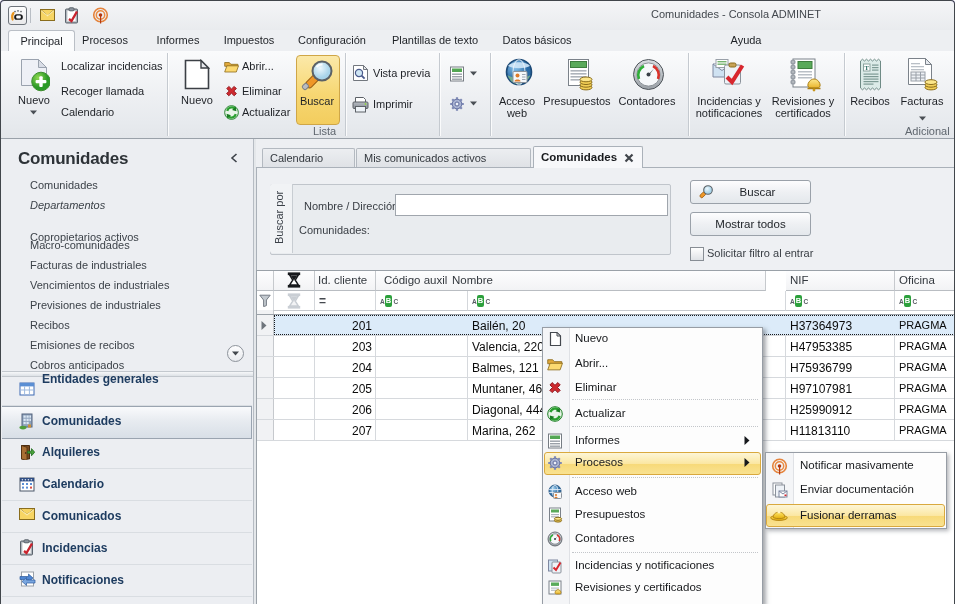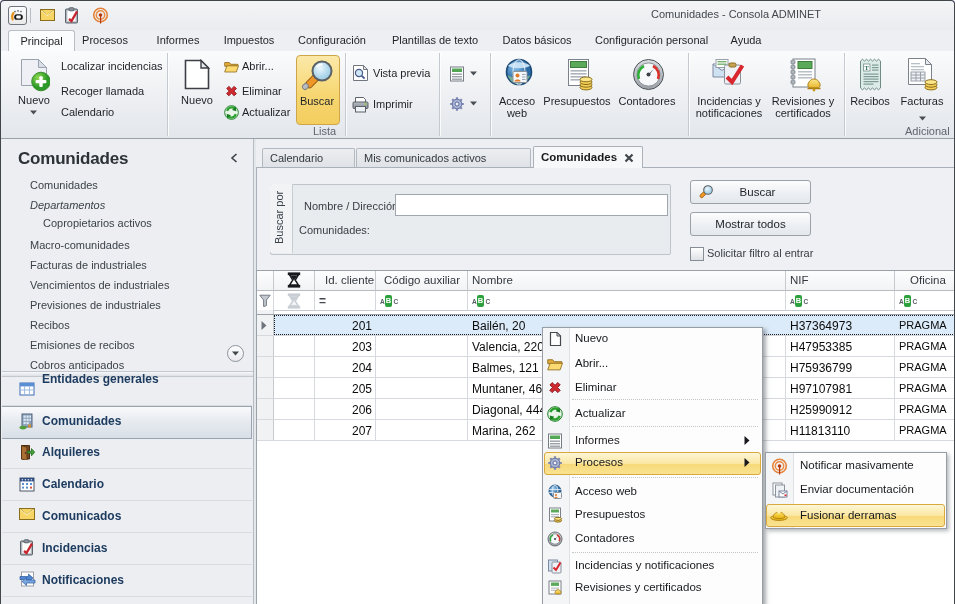--- a/index.html
+++ b/index.html
@@ -91,21 +91,20 @@
   </svg>
   <div id="title">Comunidades - Consola ADMINET</div>
   <div id="tabrow"></div>
   <div id="tabactive">Principal</div>
   <div class="rtab" style="left:75px;width:60px;top:30px;">Procesos</div>
   <div class="rtab" style="left:148px;width:60px;top:30px;">Informes</div>
   <div class="rtab" style="left:218px;width:62px;top:30px;">Impuestos</div>
   <div class="rtab" style="left:288px;width:88px;top:30px;">Configuración</div>
   <div class="rtab" style="left:387px;width:96px;top:30px;">Plantillas de texto</div>
   <div class="rtab" style="left:502px;width:70px;top:30px;">Datos básicos</div>
-  <div class="rtab" style="left:595px;width:112px;top:30px;">Configuración personal</div>
   <div class="rtab" style="left:727px;width:38px;top:30px;">Ayuda</div>
   <div id="ribbon">
     <div class="grpsep" style="left:166px;"></div>
     <div class="grpsep" style="left:344px;"></div>
     <div class="grpsep" style="left:438px;"></div>
     <div class="grpsep" style="left:489px;"></div>
     <div class="grpsep" style="left:687px;"></div>
     <div class="grpsep" style="left:843px;"></div>
   </div>
 
@@ -349,21 +348,21 @@
   <div class="rlbl" style="left:313px;top:125px;">Lista</div>
   <div class="rlbl" style="left:905px;top:125px;">Adicional</div>
   <div id="ribbonedge"></div>
   <div id="sidebar"></div>
   <div class="abs" style="left:18px;top:149px;font-size:17px;font-weight:bold;color:#2d3237;letter-spacing:-0.2px;">Comunidades</div>
   <svg class="abs" style="left:230px;top:153px;" width="8" height="10" viewBox="0 0 8 10">
       <path d="M6.5 1 L2 5 L6.5 9" stroke="#3e434a" stroke-width="1.6" fill="none"></path>
     </svg>
   <div class="snav" style="top:179px;">Comunidades</div>
   <div class="snav" style="top:199px;font-style:italic;">Departamentos</div>
-  <div class="snav" style="top:217px;margin-left:13px;">Copropietarios activos</div>
+  <div class="snav" style="top:231px;">Copropietarios activos</div>
   <div class="snav" style="top:239px;">Macro-comunidades</div>
   <div class="snav" style="top:259px;">Facturas de industriales</div>
   <div class="snav" style="top:279px;">Vencimientos de industriales</div>
   <div class="snav" style="top:299px;">Previsiones de industriales</div>
   <div class="snav" style="top:319px;">Recibos</div>
   <div class="snav" style="top:339px;">Emisiones de recibos</div>
   <div class="snav" style="top:359px;">Cobros anticipados</div>
   <div class="abs" style="left:227px;top:345px;width:15px;height:15px;border:1px solid #8d939b;border-radius:50%;background:linear-gradient(#fdfdfe,#e8eaee);"></div>
   <svg class="abs" style="left:231px;top:351px;" width="9" height="5" viewBox="0 0 9 5">
       <path d="M1 .5 h7 l-3.5 4z" fill="#41464c"></path>
@@ -486,25 +485,25 @@
     <span style="padding-left:14px;">Buscar</span>
   </div>
   <div class="btn" style="left:690px;top:212px;width:119px;height:22px;line-height:22px;">Mostrar todos</div>
   <div class="abs" style="left:690px;top:247px;width:12px;height:12px;background:linear-gradient(#fefefe,#dfe2e6);border:1px solid #878d94;"></div>
   <div class="flbl" style="left:707px;top:247px;">Solicitar filtro al entrar</div>
 
   <div class="abs" style="left:256px;top:270px;width:699px;height:334px;background:#fff;border-left:1px solid #9aa1a8;border-top:1px solid #9aa1a8;"></div>
 
   <div class="gh" style="left:257px;top:271px;width:16px;height:19px;"></div>
   <div class="gh" style="left:274px;top:271px;width:40px;height:19px;"></div>
-  <div class="gh" style="left:315px;top:271px;width:60px;height:19px;"><span style="margin-left:10px;line-height:19px;">Id. cliente</span></div>
+  <div class="gh" style="left:315px;top:271px;width:60px;height:19px;"><span style="margin-left:3px;line-height:19px;">Id. cliente</span></div>
   <div class="gh" style="left:376px;top:271px;width:91px;height:19px;"><span style="margin-left:8px;line-height:19px;">Código auxiliar</span></div>
-  <div class="gh" style="left:468px;top:271px;width:317px;height:19px;"><span style="margin-left:4px;line-height:19px;">Nombre</span></div>
+  <div class="gh" style="left:448px;top:271px;width:317px;height:19px;"><span style="margin-left:4px;line-height:19px;">Nombre</span></div>
   <div class="gh" style="left:786px;top:271px;width:108px;height:19px;"><span style="margin-left:4px;line-height:19px;">NIF</span></div>
-  <div class="gh" style="left:895px;top:271px;width:60px;height:19px;border-right:none;"><span style="margin-left:15px;line-height:19px;">Oficina</span></div>
+  <div class="gh" style="left:895px;top:271px;width:60px;height:19px;border-right:none;"><span style="margin-left:4px;line-height:19px;">Oficina</span></div>
   <svg class="abs" style="left:287px;top:272px;" width="14" height="16" viewBox="0 0 14 16">
     <rect x="0.8" y="0.4" width="12.4" height="2.7" fill="#17191c"></rect>
     <rect x="0.8" y="12.9" width="12.4" height="2.7" fill="#17191c"></rect>
     <path d="M2.7 3.1 h8.6 l-3.1 4.9 l3.1 4.9 h-8.6 l3.1-4.9z" fill="#fff" stroke="#17191c" stroke-width="1.5"></path>
     <path d="M3.9 4.1 h6.2 l-3.1 4.4z" fill="#17191c"></path>
   </svg>
 
   <div class="gf" style="left:257px;top:291px;width:16px;height:19px;"></div>
   <div class="gf" style="left:274px;top:291px;width:40px;height:19px;"></div>
   <div class="gf" style="left:315px;top:291px;width:60px;height:19px;"><span style="margin-left:4px;font-size:12px;font-weight:bold;color:#44494f;">=</span></div>

